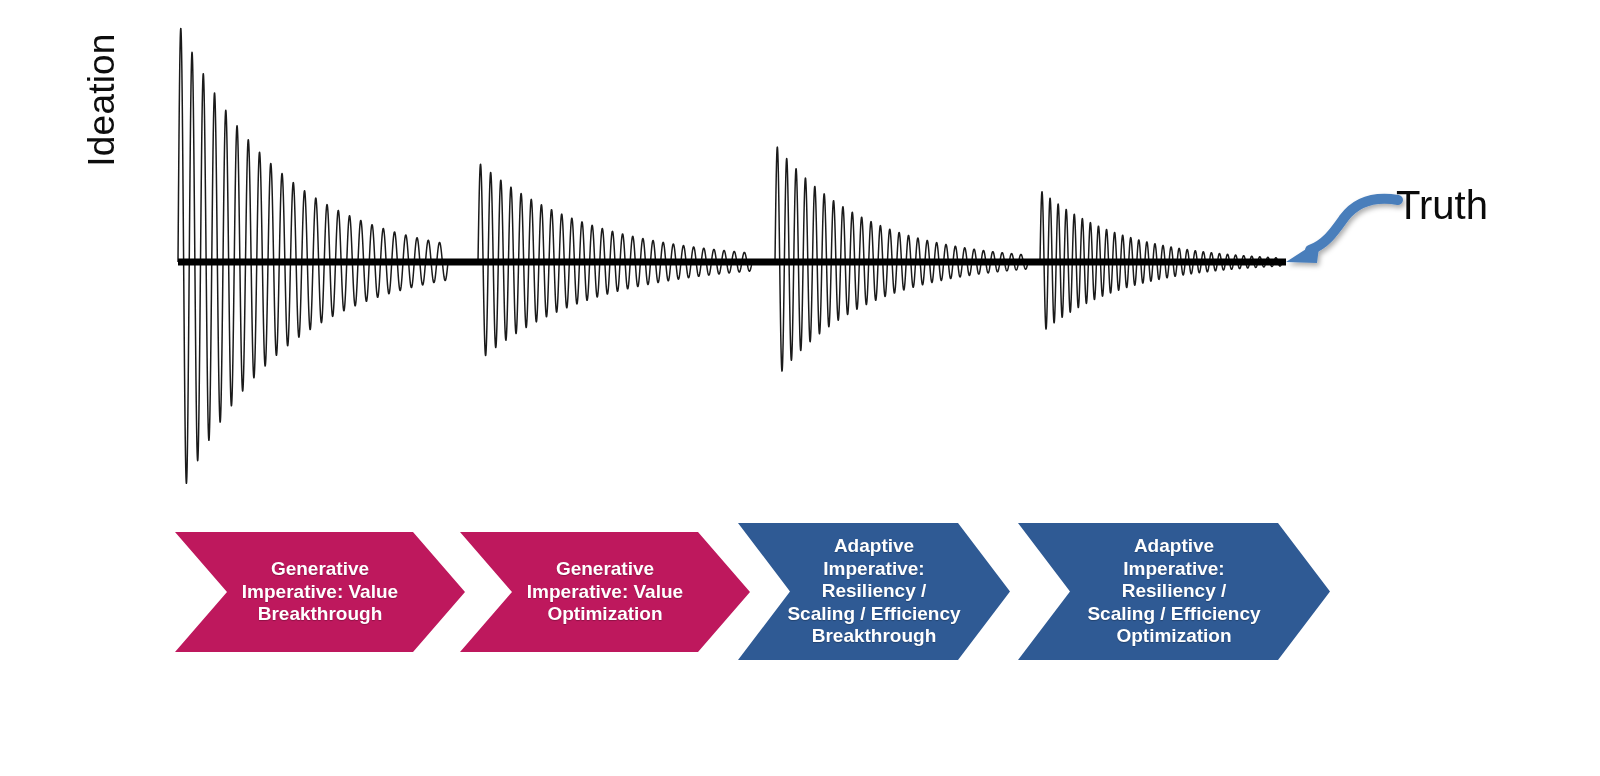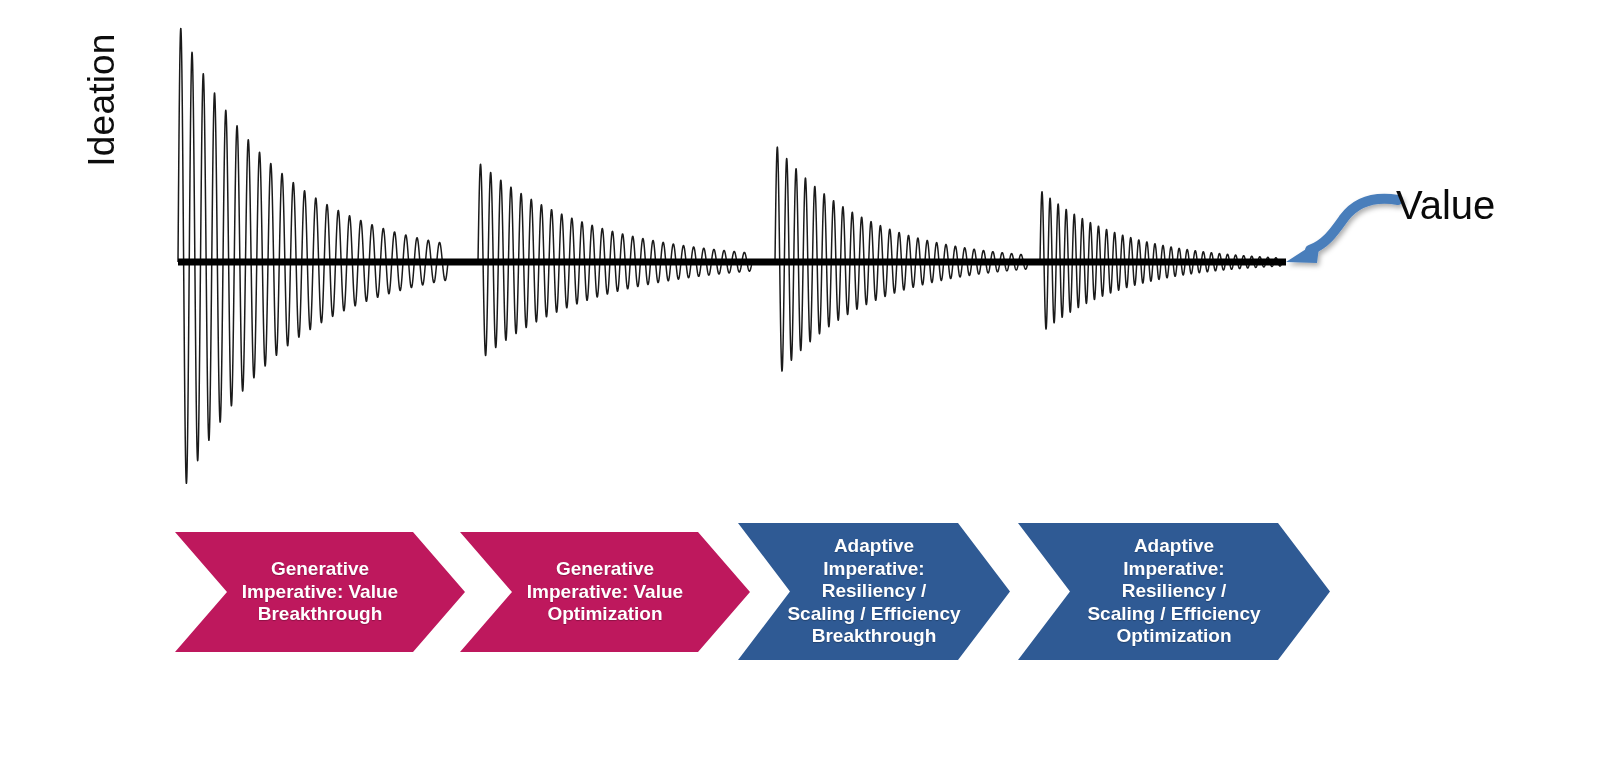--- a/index.html
+++ b/index.html
@@ -117,21 +117,21 @@
       </filter>
     </defs>
     <g filter="url(#arrShadow)">
       <path d="M 128 20
                C 104 16, 86 22, 74 38
                C 64 52, 56 64, 40 70" fill="none" stroke="#4a7ebb" stroke-width="10" stroke-linecap="round"></path>
       <path d="M 16 82 L 50 60 L 47 83 Z" fill="#4a7ebb"></path>
     </g>
   </svg>
 
-  <div id="truth-label">Value</div>
+  <div id="truth-label">Truth</div>
 
   <div id="chevron-row">
 
     <div class="chevron chev-green" style="left:175px; top:27px; width:290px; height:120px; font-size:19px;">
       <span class="ctext">Generative
 Imperative: Value
 Breakthrough</span>
     </div>
 
     <div class="chevron chev-green" style="left:460px; top:27px; width:290px; height:120px; font-size:19px;">

